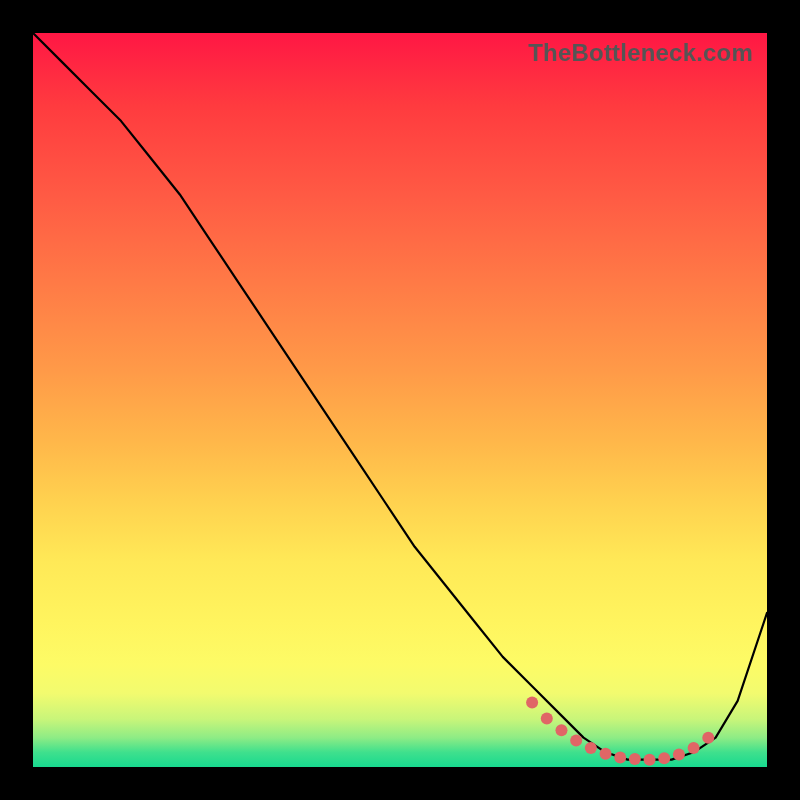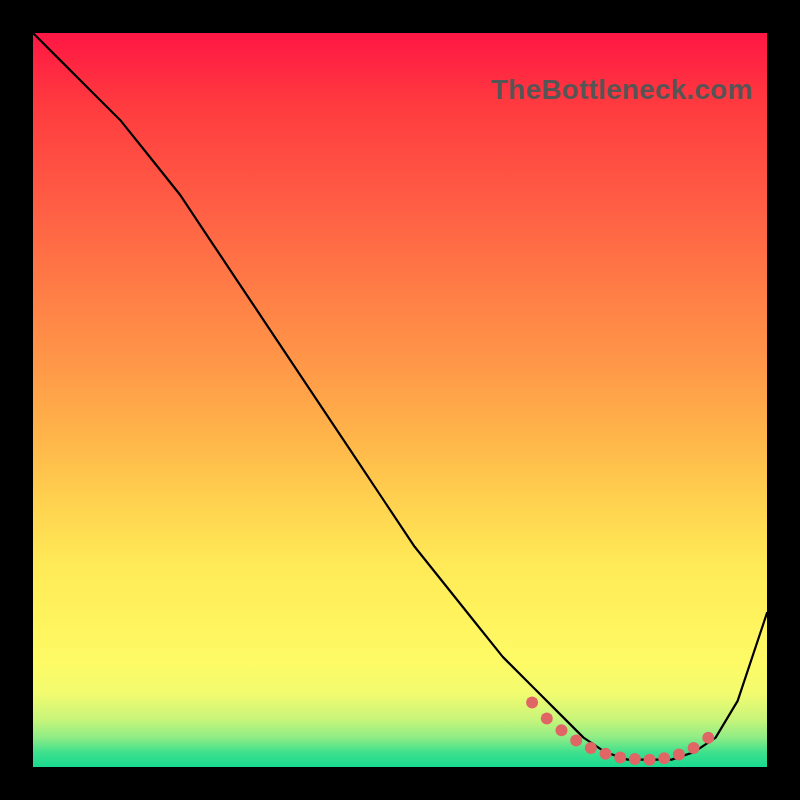--- a/index.html
+++ b/index.html
@@ -40,25 +40,24 @@
       #8eec85 96%,
       #3fe08d 98%,
       #18d98f 100%
     );
   }
   .watermark {
     position: absolute;
     top: 6px;
     right: 14px;
     color: #555555;
-    font-size: 28px;
+    font-size: 24px;
     font-weight: 600;
     letter-spacing: 0.2px;
     user-select: none;
-    margin-top: 35px;
   }
   svg.curve {
     position: absolute;
     left: 0;
     top: 0;
     width: 734px;
     height: 734px;
     overflow: visible;
   }
 </style>

